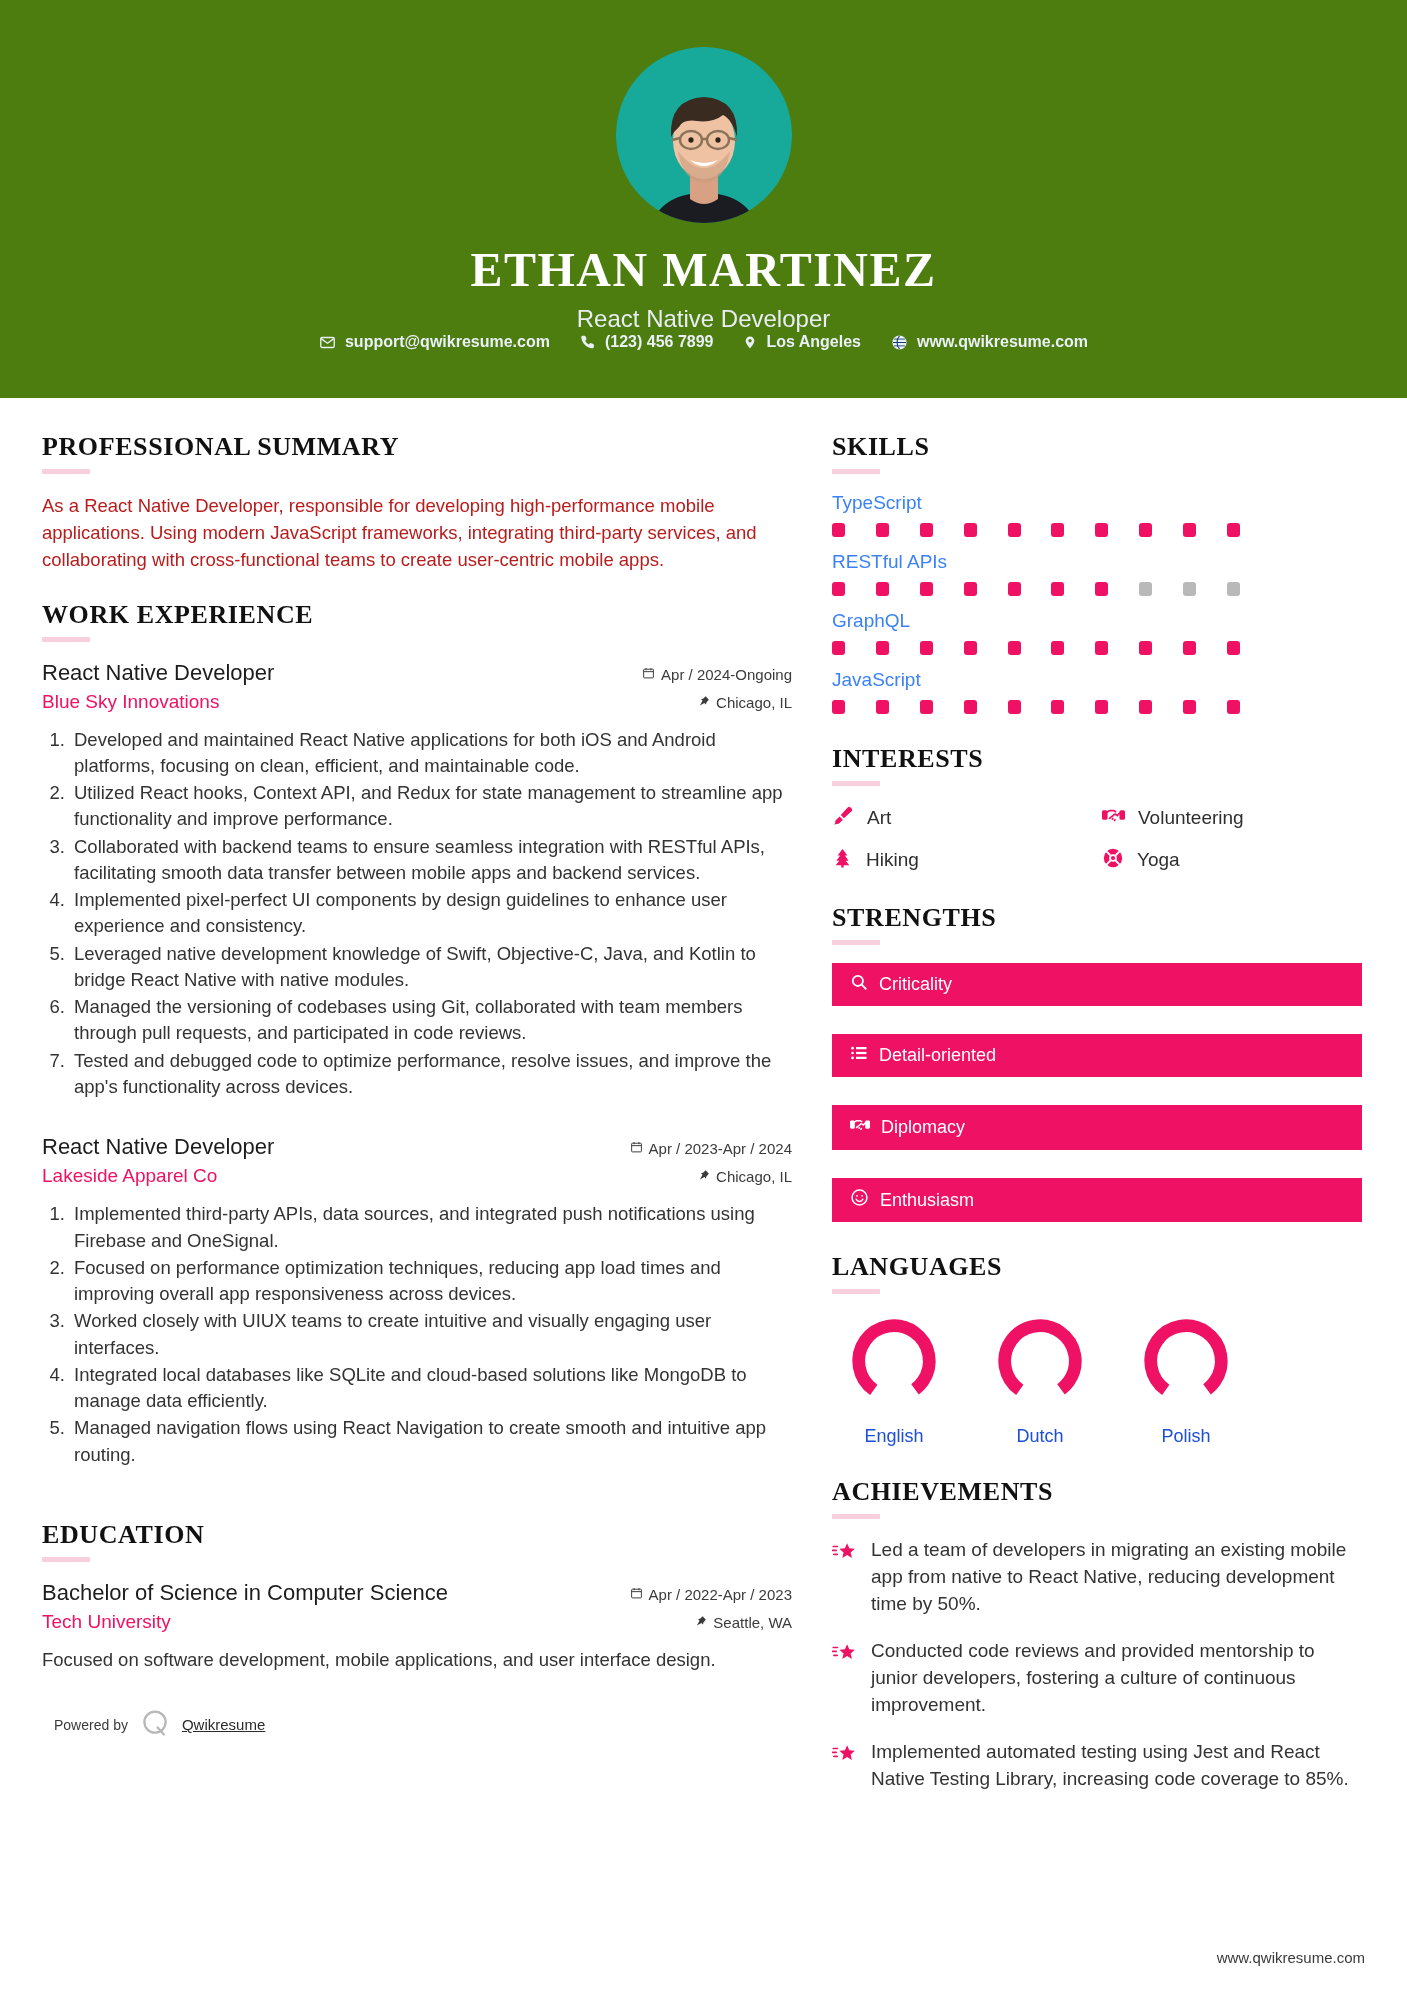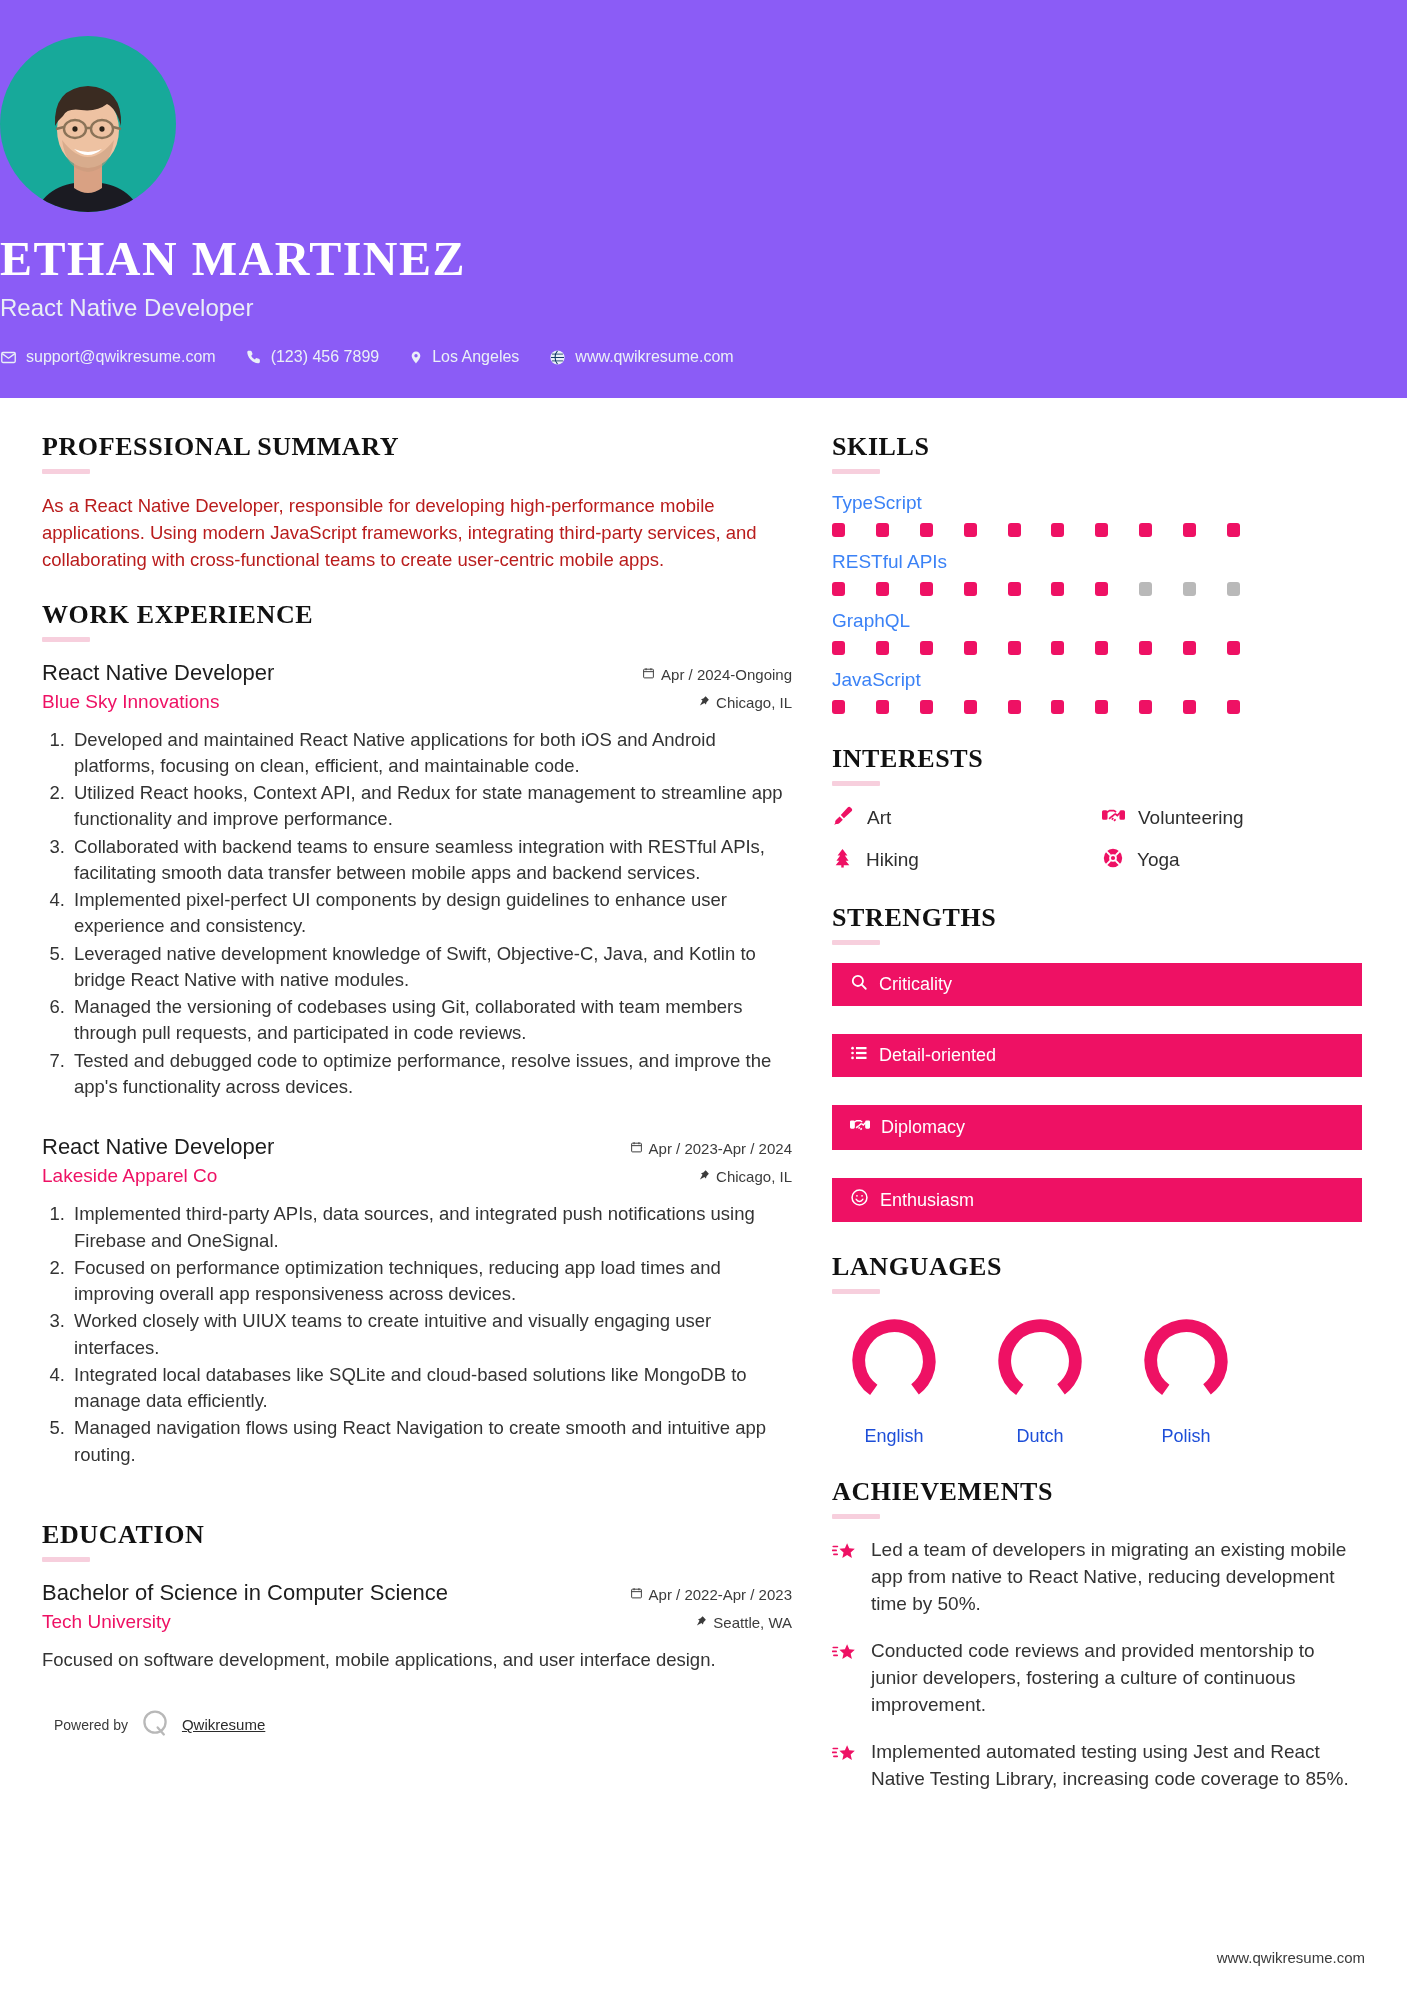--- a/index.html
+++ b/index.html
@@ -9,27 +9,27 @@
     width: 1407px;
     height: 1990px;
     background: #ffffff;
     font-family: "Liberation Sans", sans-serif;
     color: #2b2b2b;
     overflow: hidden;
   }
 
   
   .header {
-    background: #8b5cf6;
+    background: #4d7c0f;
     height: 398px;
     position: relative;
     display: flex;
     flex-direction: column;
-    align-items: flex-start;
-    padding-top: 36px;
+    align-items: center;
+    padding-top: 47px;
   }
   .avatar-wrap {
     width: 176px;
     height: 176px;
     border-radius: 50%;
     background: #17a99a;
     overflow: hidden;
     position: relative;
   }
   .avatar-face {
@@ -51,23 +51,23 @@
   .role {
     font-size: 24px;
     color: #e9eef5;
     margin-top: 10px;
     font-weight: 400;
   }
   .contact-row {
     display: flex;
     align-items: center;
     gap: 16px;
-    margin-top: 26px;
     font-size: 16px;
     color: #eaf0f7;
+    font-weight: bold;
   }
   .contact-item { display: flex; align-items: center; gap: 9px; }
   .contact-item + .contact-item { margin-left: 14px; }
   .contact-item svg { display:block; }
 
   
   .body-grid {
     display: flex;
     padding: 34px 42px 0 42px;
     gap: 40px;

